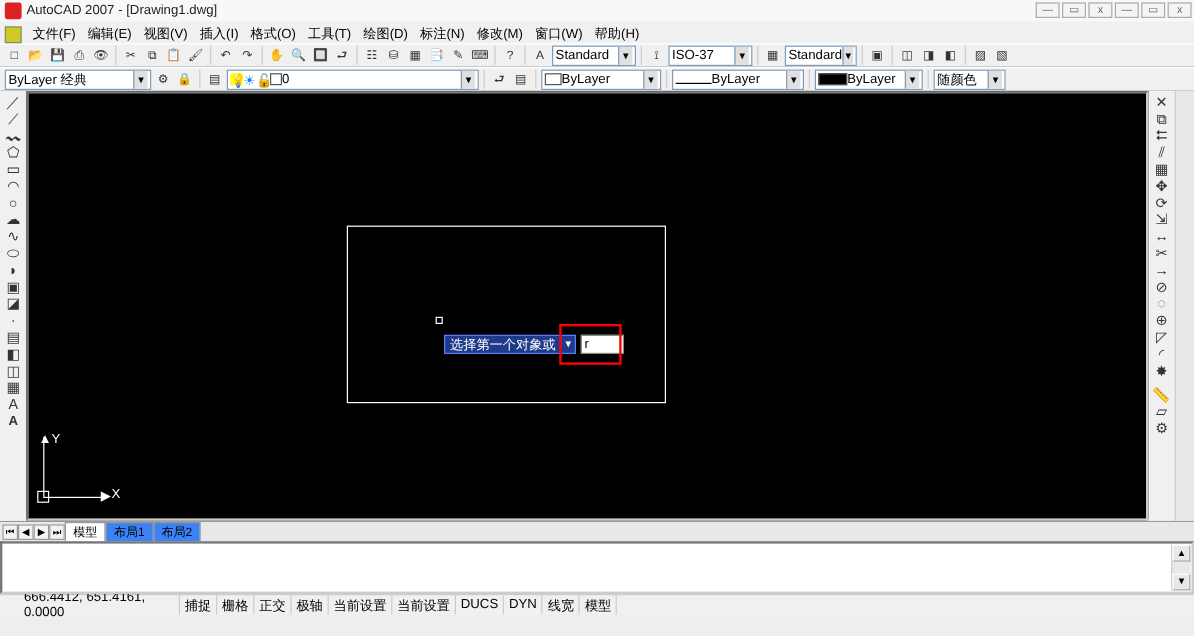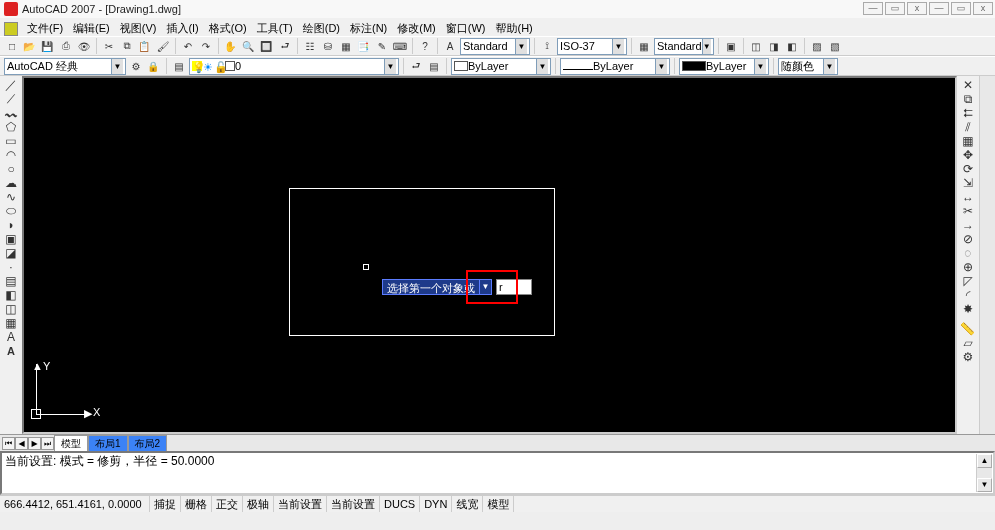--- a/index.html
+++ b/index.html
@@ -19,21 +19,21 @@
 .toolbar .combo .arr{width:12px;height:15px;background:#e0e0e0;border-left:1px solid #7f9db9;margin-left:auto;font-size:8px;text-align:center;line-height:15px}
 .toolbar .dim-style-box .swatch{width:30px;height:14px;display:inline-block}
 .content{position:relative;height:358px;display:flex}
 .left-tools{width:22px;background:#f0f0f0;display:flex;flex-direction:column;align-items:center;gap:0;padding-top:2px}
 .left-tools .tool{width:18px;height:14px;display:flex;align-items:center;justify-content:center;font-size:12px;color:#333}
 .left-tools .tool.text{font-size:11px;font-weight:bold}
 .right-tools{width:22px;background:#f0f0f0;display:flex;flex-direction:column;align-items:center;gap:0;padding-top:2px}
 .right-tools .tool{width:18px;height:14px;display:flex;align-items:center;justify-content:center;font-size:12px;color:#333}
 .drawing-area{flex:1;background:#000;position:relative;border:2px inset #ccc}
 .white-rect{position:absolute;left:265px;top:110px;width:266px;height:148px;border:1px solid #fff}
-.dynamic-prompt{position:absolute;left:358px;top:201px;display:flex;align-items:flex-end}
+.dynamic-prompt{position:absolute;left:346px;top:201px;display:flex;align-items:flex-end}
 .dynamic-prompt .label{background:#1e3a8a;border:1px solid #5b7cff;color:#fff;padding:1px 4px;font-size:11px;height:16px;line-height:14px}
 .dynamic-prompt .arrow-box{width:12px;height:16px;background:#1e3a8a;border:1px solid #5b7cff;border-left:none;font-size:8px;color:#fff;text-align:center;line-height:14px}
 .dynamic-prompt .input-wrap{width:36px;height:16px;background:#fff;border:1px solid #888;margin-left:4px;display:flex;align-items:center;padding:0 2px}
 .dynamic-prompt .input-wrap input{width:100%;border:none;outline:none;font-size:11px;background:transparent}
 .red-highlight{position:absolute;left:442px;top:192px;width:52px;height:34px;border:2px solid red;pointer-events:none}
 .pickbox{position:absolute;left:339px;top:186px;width:6px;height:6px;border:1px solid #fff}
 .ucs-icon{position:absolute;left:7px;bottom:8px;color:#fff;font-size:11px;font-family:serif}
 .ucs-icon .y-axis{position:absolute;left:5px;top:-60px;width:1px;height:50px;background:#fff}
 .ucs-icon .y-arrow{position:absolute;left:1px;top:-64px;color:#fff}
 .ucs-icon .y-label{position:absolute;left:12px;top:-64px}
@@ -44,21 +44,21 @@
 .tab-bar{height:17px;background:#e8e8e8;display:flex;align-items:center;border-top:1px solid #999;padding-left:2px;font-size:10px}
 .tab-bar .nav-btn{width:13px;height:13px;border:1px solid #999;background:#f4f4f4;font-size:8px;text-align:center;line-height:11px;margin-right:0}
 .tab-bar .tab{padding:1px 6px;border:1px solid #999;border-bottom:none;background:#fff;font-size:10px}
 .tab-bar .tab.inactive{background:#3b82f6}
 .tab-bar .tab.active{background:#fff}
 .cmd-area{height:44px;background:#fff;border:2px inset #ccc;padding:1px 3px;font-family:"SimSun",monospace;font-size:12px;line-height:14px;position:relative}
 .cmd-scroll{position:absolute;right:1px;top:1px;bottom:1px;width:16px;background:#e8e8e8;border-left:1px solid #ccc}
 .cmd-scroll .btn{height:14px;font-size:8px;text-align:center;line-height:12px;border:1px outset #fff}
 .cmd-scroll .track{position:absolute;top:14px;bottom:14px;left:0;right:0}
 .status-bar{height:17px;background:#f0f0f0;display:flex;align-items:center;font-size:11px;border-top:1px solid #ccc}
-.status-bar .coords{padding:0 4px;border-right:1px solid #ccc;height:100%;display:flex;align-items:center;width:150px}
+.status-bar .coords{padding:0 20px;border-right:1px solid #ccc;height:100%;display:flex;align-items:center;width:150px}
 .status-bar .toggle{padding:0 4px;border-right:1px solid #ccc;height:100%;display:flex;align-items:center;cursor:default}
 .color-sample{width:14px;height:10px;border:1px solid #555;display:inline-block}
 .layer-props{display:flex;align-items:center;gap:1px}
 .mini-icon{width:10px;height:10px;display:inline-block}
 </style>
 </head>
 <body>
 
 <div class="title-bar">
   <div class="app-icon"></div>
@@ -140,21 +140,21 @@
   <div class="btn">◫</div>
   <div class="btn">◨</div>
   <div class="btn">◧</div>
   <div class="sep"></div>
   <div class="btn">▨</div>
   <div class="btn">▧</div>
 </div>
 
 <div class="toolbar">
   <div class="combo" style="width:122px">
-    <span>AutoCAD 经典</span>
+    <span>ByLayer 经典</span>
       <div class="arr">▼</div>
   </div>
   <div class="btn">⚙</div>
   <div class="btn">🔒</div>
   <div class="sep"></div>
   <div class="btn">▤</div>
   <div class="combo" style="width:210px">
     <span class="layer-props">
       <span class="mini-icon" style="background:#ff0">💡</span>
       <span class="mini-icon" style="color:#08f">☀</span>
@@ -269,21 +269,20 @@
   <div class="nav-btn">⏮</div>
   <div class="nav-btn">◀</div>
   <div class="nav-btn">▶</div>
   <div class="nav-btn">⏭</div>
   <div class="tab active">模型</div>
   <div class="tab inactive">布局1</div>
   <div class="tab inactive">布局2</div>
 </div>
 
 <div class="cmd-area">
-  <div>当前设置: 模式 = 修剪，半径 = 50.0000</div>
   <div class="cmd-scroll">
     <div class="btn">▲</div>
     <div class="track"></div>
     <div class="btn" style="position:absolute;bottom:0;left:0;right:0">▼</div>
   </div>
 </div>
 
 <div class="status-bar">
   <div class="coords">666.4412, 651.4161, 0.0000</div>
   <div class="toggle">捕捉</div>

